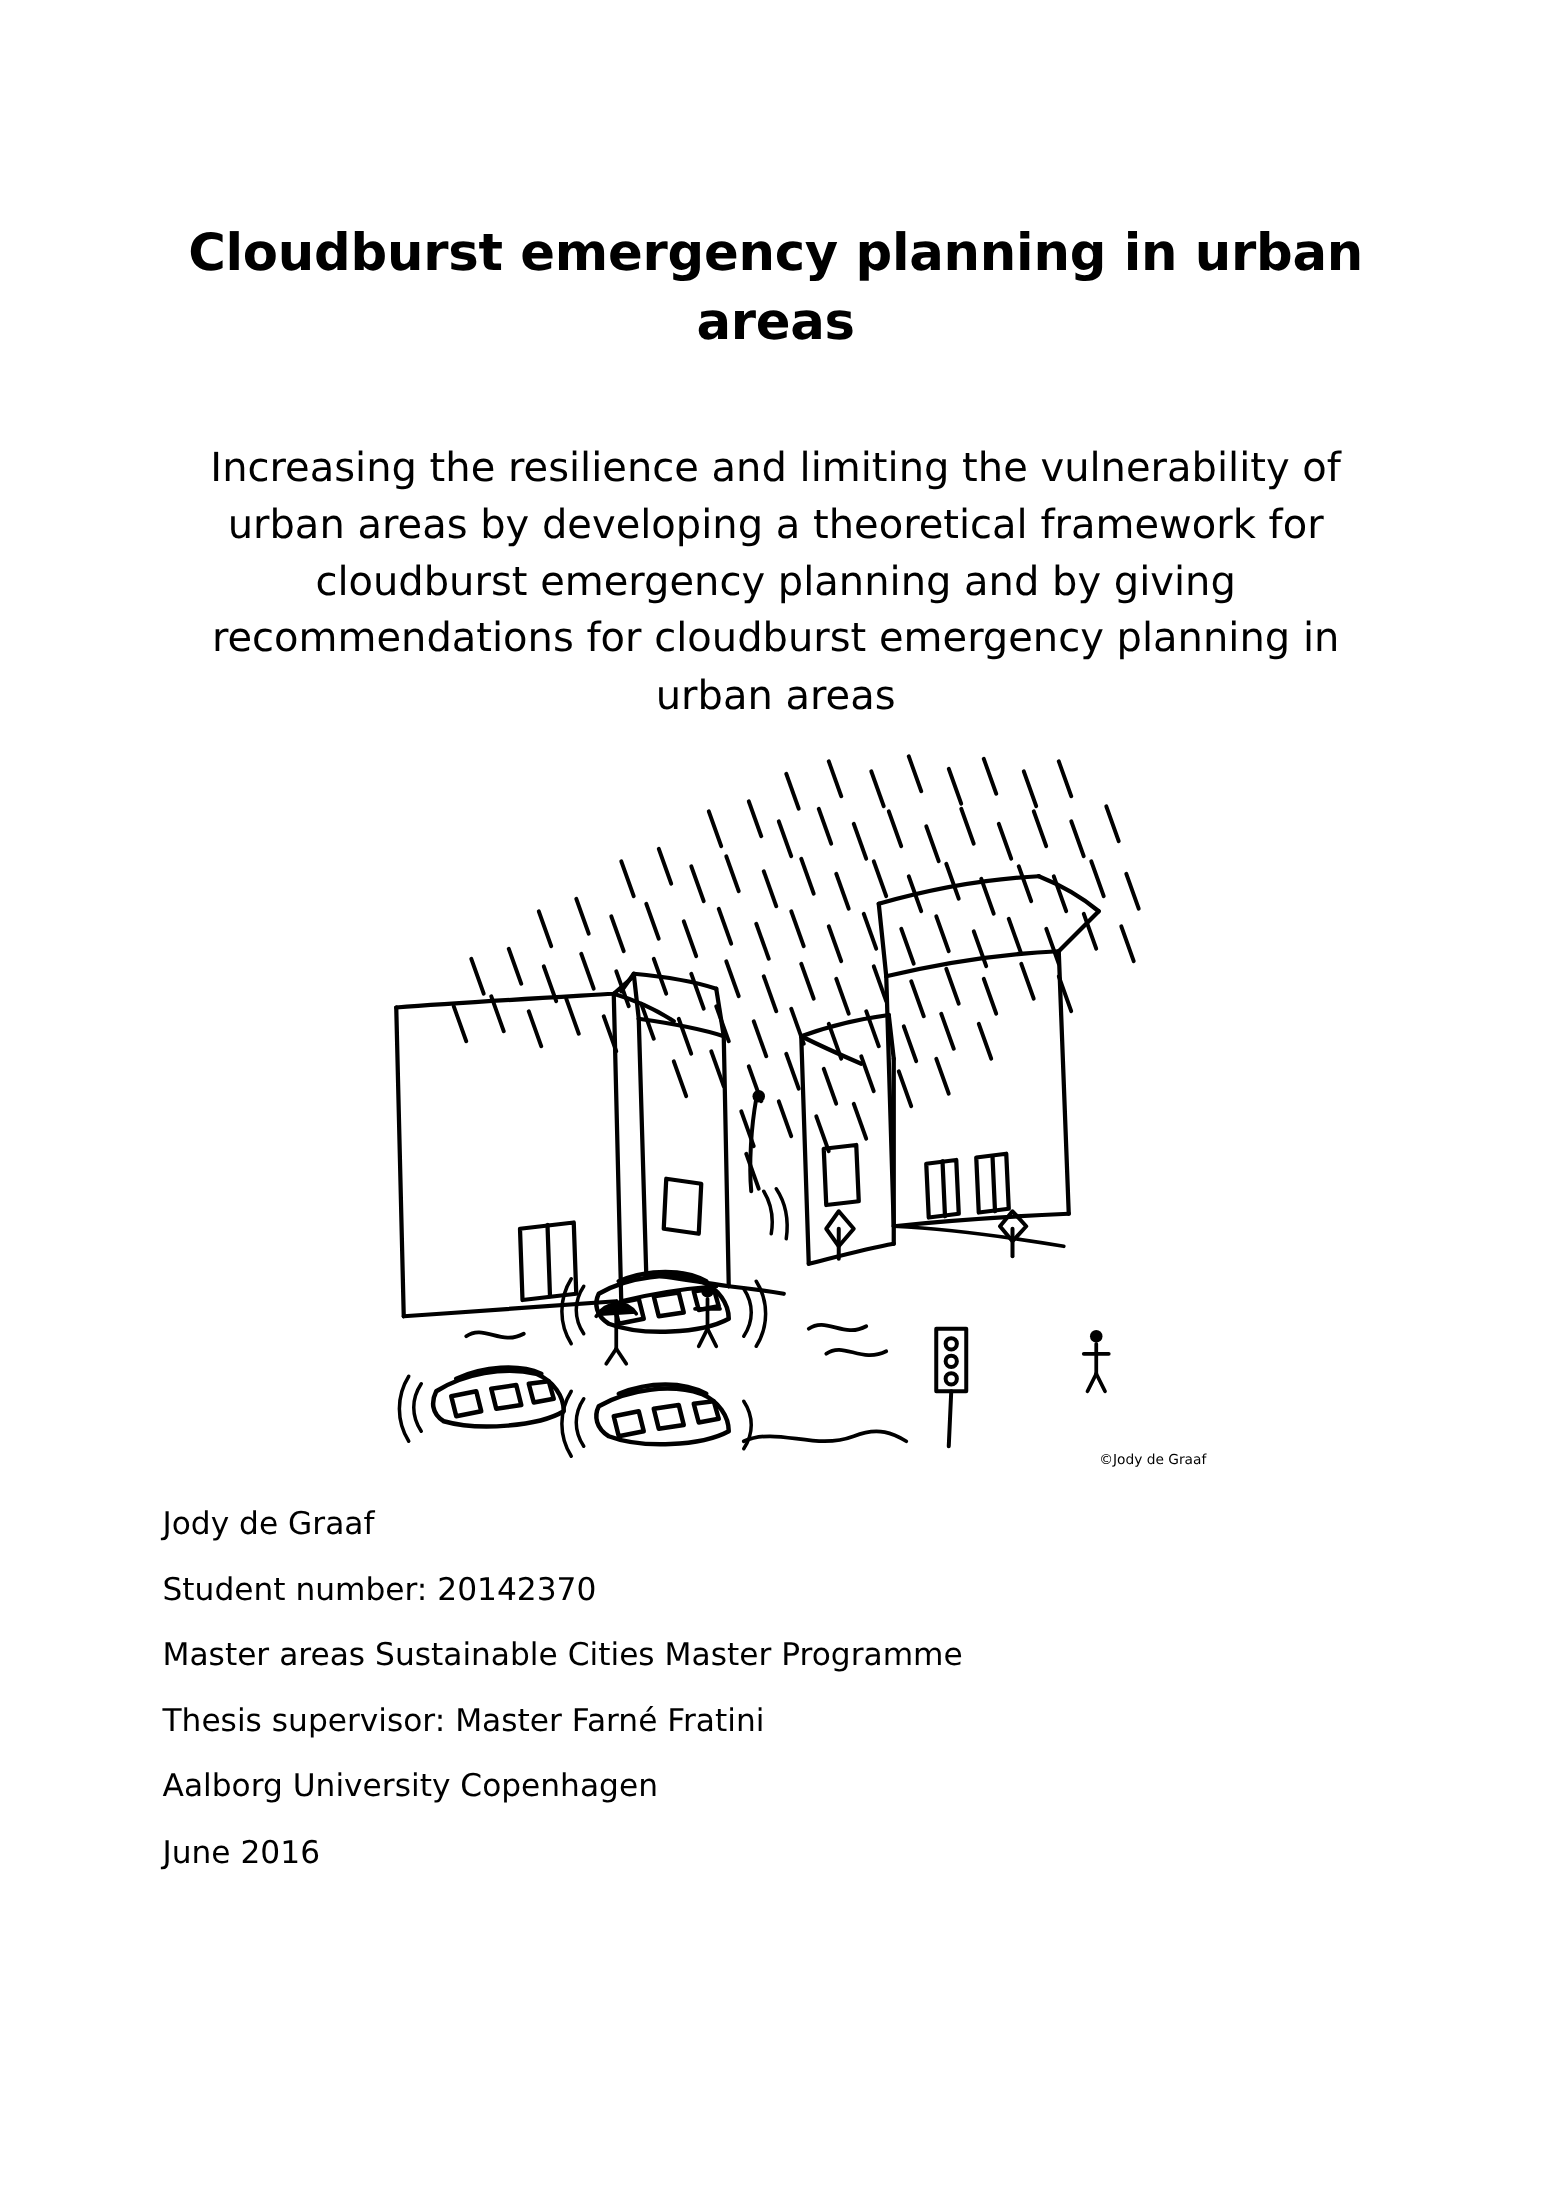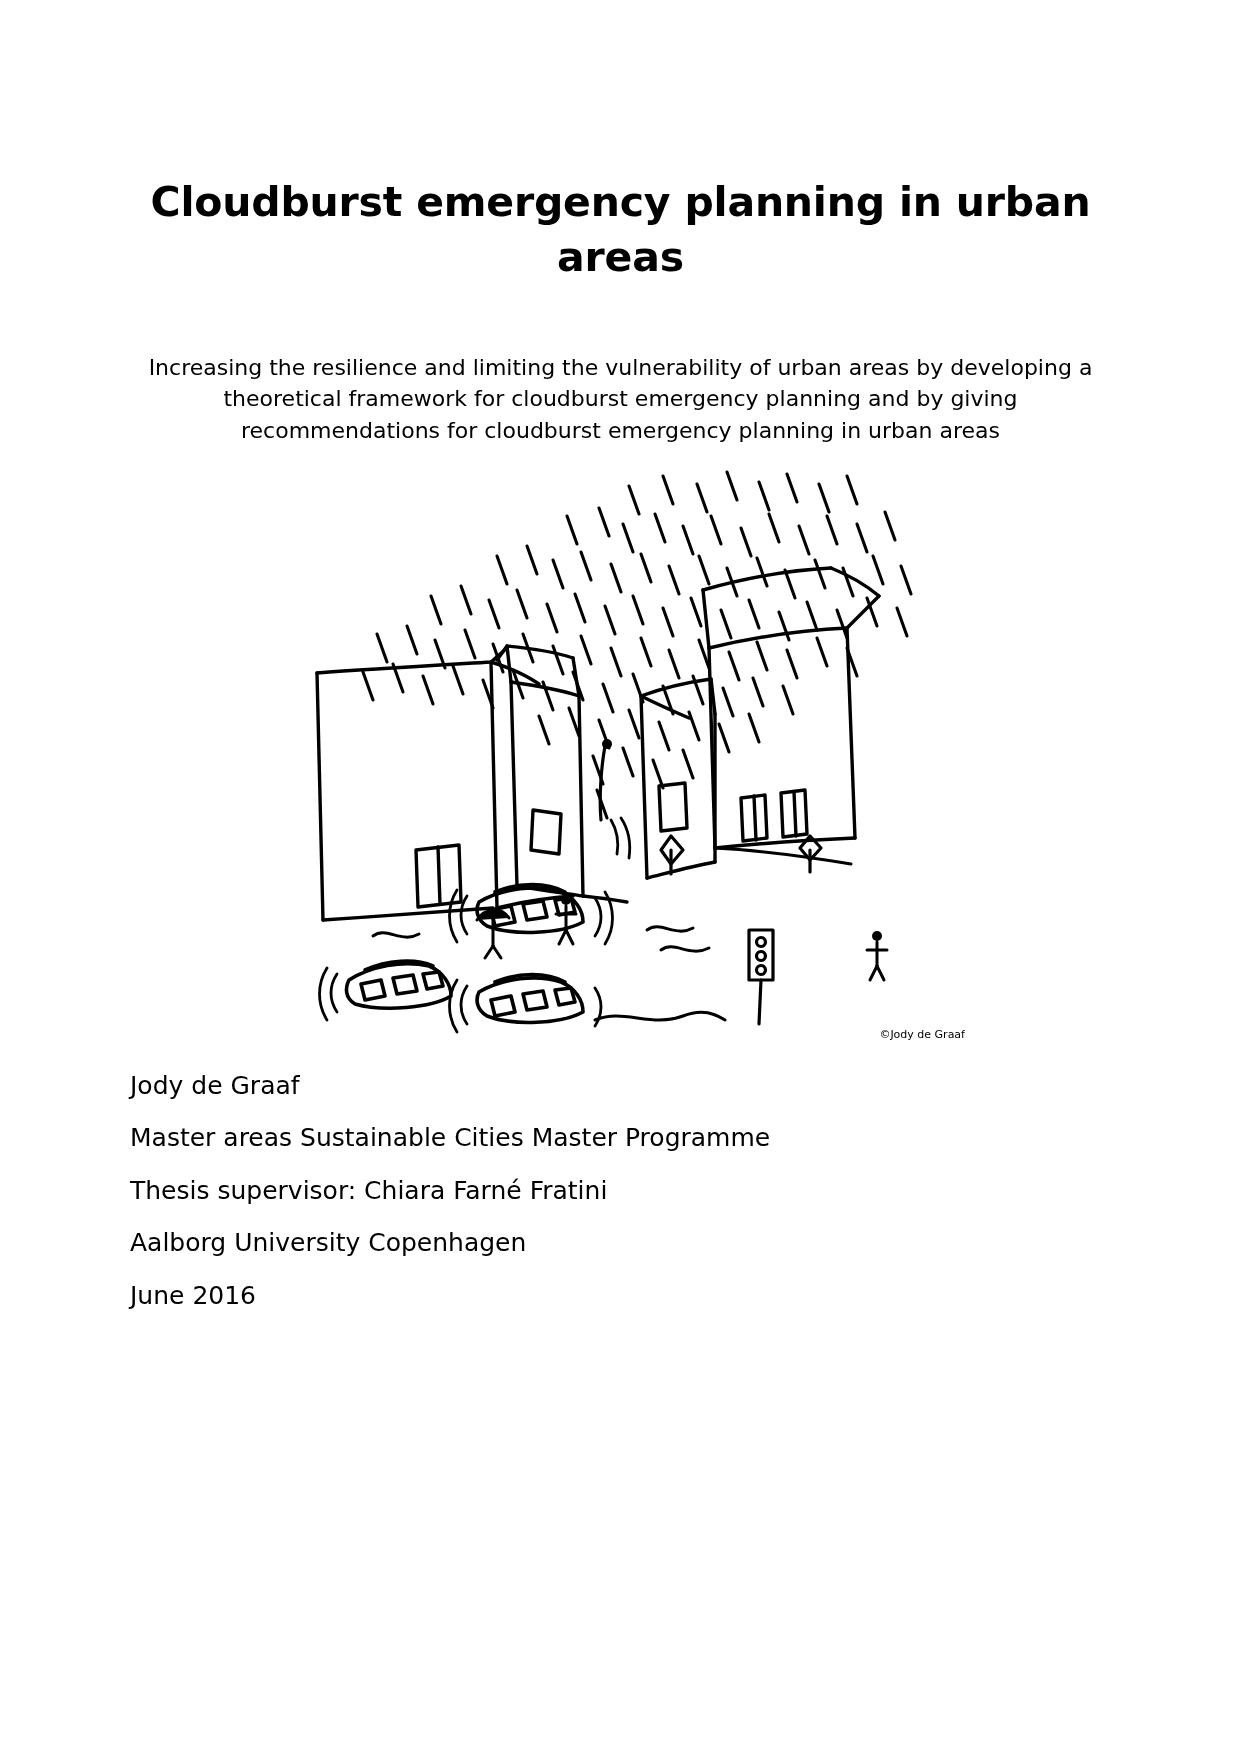--- a/index.html
+++ b/index.html
@@ -31,21 +31,21 @@
     font-weight: bold;
     line-height: 1.33;
     letter-spacing: -0.2px;
     color: #000;
   }
   
   .subtitle {
     margin: 0;
     padding-top: 68px;
     text-align: center;
-    font-size: 22px;
+    font-size: 32px;
     font-weight: normal;
     line-height: 1.42;
     color: #000;
   }
   
   .illustration-wrap {
     position: relative;
     width: 100%;
     height: 575px;
     margin-top: 22px;
@@ -338,19 +338,20 @@
           <path d="M284 552 C312 540 340 560 372 548 C392 540 404 546 414 552"></path>
         </g>
 
       </g>
     </svg>
     <div class="credit">©Jody de Graaf</div>
   </div>
 
   <ul class="meta">
     <li>Jody de Graaf</li>
+    <li>Student number: 20142370</li>
     <li>Master areas Sustainable Cities Master Programme</li>
-    <li>Thesis supervisor: Chiara Farné Fratini</li>
+    <li>Thesis supervisor: Master Farné Fratini</li>
     <li>Aalborg University Copenhagen</li>
     <li>June 2016</li>
   </ul>
 
 </div>
 
 </body></html>

